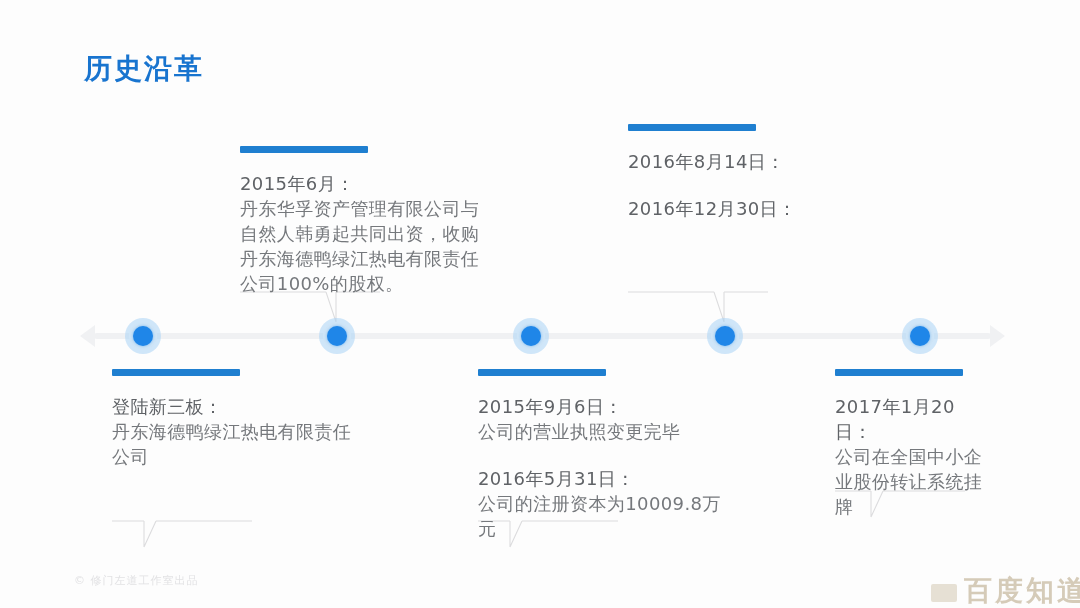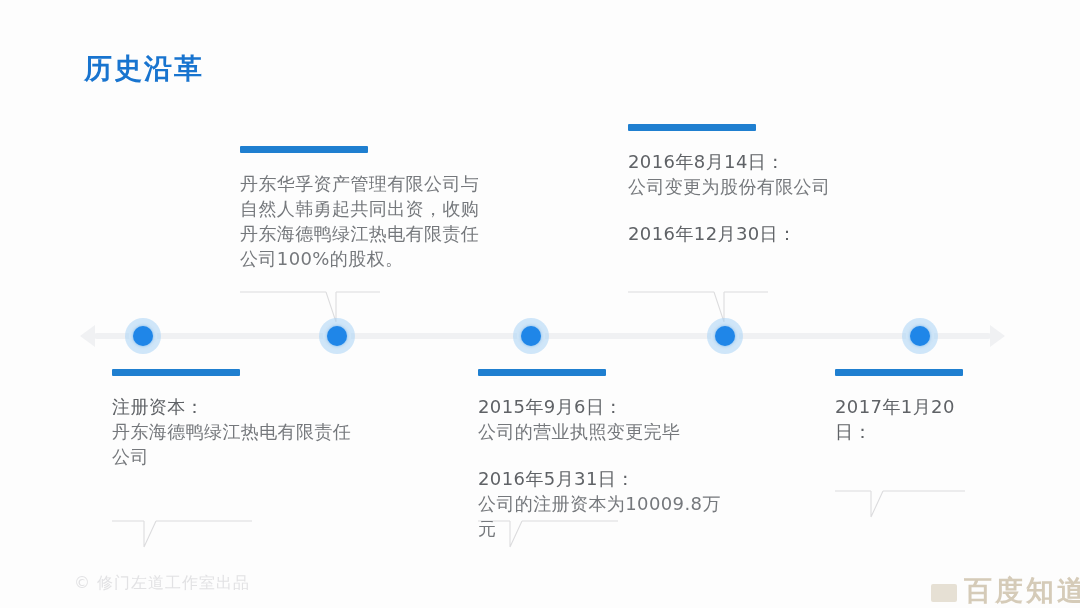--- a/index.html
+++ b/index.html
@@ -150,21 +150,21 @@
   .connector svg {
     display: block;
     overflow: visible;
   }
 
   
   #footer-credit {
     position: absolute;
     left: 74px;
     top: 573px;
-    font-size: 16px;
+    font-size: 11px;
     color: #e2e2e4;
     letter-spacing: 1px;
     white-space: nowrap;
   }
   #brand-watermark {
     position: absolute;
     right: 18px;
     top: 572px;
     font-size: 28px;
     font-weight: bold;
@@ -248,40 +248,40 @@
   </div>
   <div class="timeline-node" style="left:920px;">
     <div class="node-halo"></div>
     <div class="node-ring"></div>
     <div class="node-dot"></div>
   </div>
 
   <div class="event-block" style="left:240px; top:146px; width:243px;">
     <div class="accent-bar" style="width:128px;"></div>
     <div class="event-para">
+      <span class="para-head">2015年6月：</span>
       <span class="para-body">丹东华孚资产管理有限公司与自然人韩勇起共同出资，收购丹东海德鸭绿江热电有限责任公司100%的股权。</span>
     </div>
   </div>
 
   <div class="event-block" style="left:628px; top:124px; width:330px;">
     <div class="accent-bar" style="width:128px;"></div>
     <div class="event-para">
       <span class="para-head">2016年8月14日：</span>
-      <span class="para-body">公司变更为股份有限公司</span>
     </div>
     <div class="para-gap"></div>
     <div class="event-para tight">
       <span class="para-head">2016年12月30日：</span>
     </div>
   </div>
 
   <div class="event-block" style="left:112px; top:369px; width:250px;">
     <div class="accent-bar" style="width:128px;"></div>
     <div class="event-para">
-      <span class="para-head">注册资本：</span>
+      <span class="para-head">登陆新三板：</span>
       <span class="para-body">丹东海德鸭绿江热电有限责任公司</span>
     </div>
     <div class="para-gap"></div>
   </div>
 
   <div class="event-block" style="left:478px; top:369px; width:260px;">
     <div class="accent-bar" style="width:128px;"></div>
     <div class="event-para">
       <span class="para-head">2015年9月6日：</span>
       <span class="para-body">公司的营业执照变更完毕</span>
@@ -290,20 +290,21 @@
     <div class="event-para tight">
       <span class="para-head">2016年5月31日：</span>
       <span class="para-body">公司的注册资本为10009.8万元</span>
     </div>
   </div>
 
   <div class="event-block" style="left:835px; top:369px; width:148px;">
     <div class="accent-bar" style="width:128px;"></div>
     <div class="event-para">
       <span class="para-head">2017年1月20日：</span>
+      <span class="para-body">公司在全国中小企业股份转让系统挂牌</span>
     </div>
   </div>
 
   <div id="footer-credit">© 修门左道工作室出品</div>
   <div id="brand-watermark">
     <span class="brand-mark"></span><span>百度知道</span>
   </div>
 
 </div>
 

